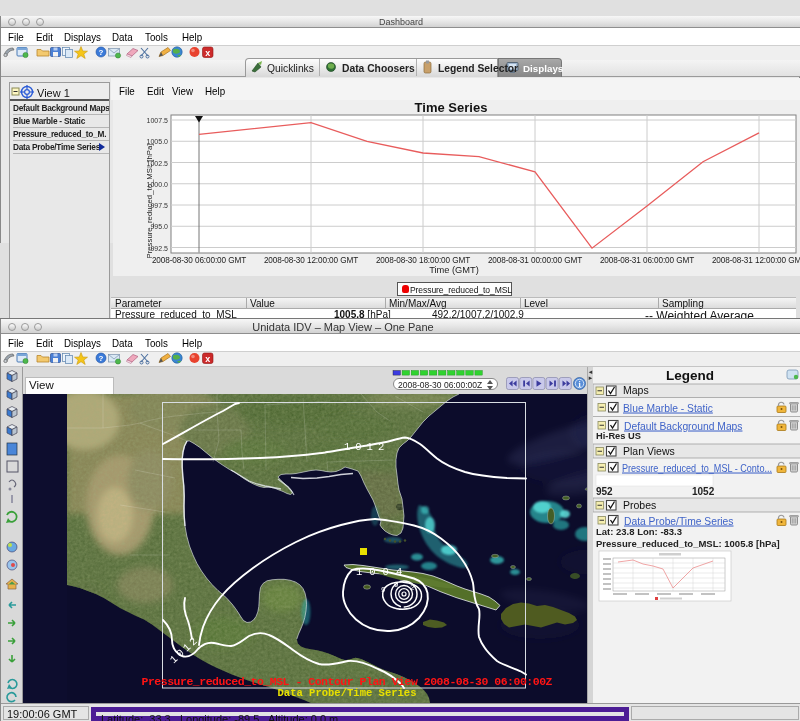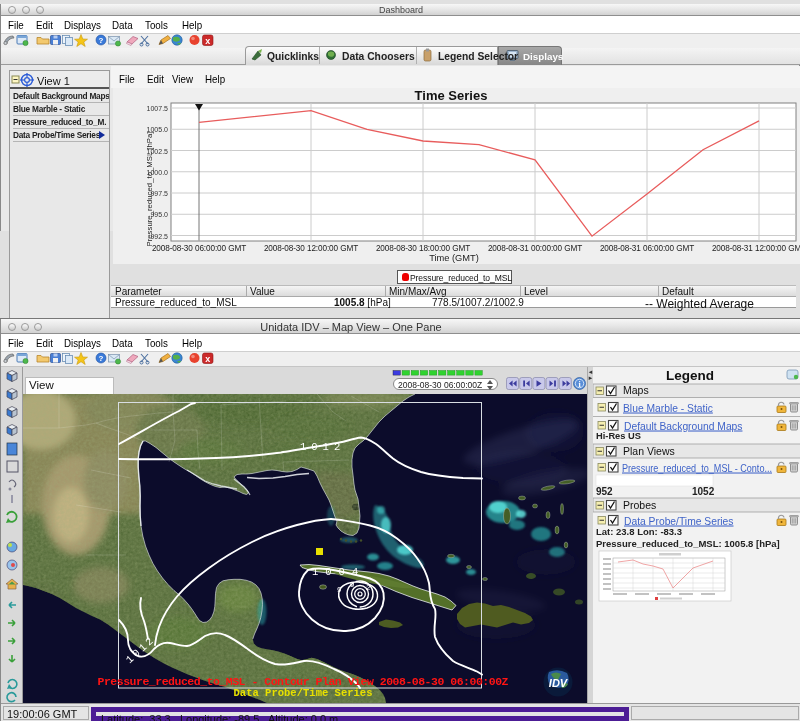--- a/index.html
+++ b/index.html
@@ -3,21 +3,21 @@
 <style>
 *{margin:0;padding:0;box-sizing:border-box;}
 html,body{width:800px;height:721px;overflow:hidden;background:#e0e0e0;font-family:"Liberation Sans",sans-serif;}
 .abs{position:absolute;}
 .tbar{background:linear-gradient(#f7f7f7,#e8e8e8 45%,#d2d2d2);border-bottom:1px solid #8e8e8e;}
 .circ{position:absolute;width:8px;height:8px;border-radius:50%;background:linear-gradient(#fdfdfd,#c9c9c9);border:1px solid #9a9a9a;}
 .mtxt{font-size:11.5px;color:#000;letter-spacing:0;display:inline-block;transform:scaleX(0.85);transform-origin:0 50%;white-space:nowrap;}
 </style></head>
 <body>
 
-<div class="abs" style="left:0;top:4px;width:800px;height:227px;background:#e8e8e8;border-left:1px solid #888;border-right:1px solid #888;">
+<div class="abs" style="left:0;top:16px;width:800px;height:227px;background:#e8e8e8;border-left:1px solid #888;border-right:1px solid #888;">
 
   <div class="abs tbar" style="left:0;top:0;width:800px;height:12px;"></div>
   <div class="circ" style="left:7px;top:2px;"></div>
   <div class="circ" style="left:21px;top:2px;"></div>
   <div class="circ" style="left:35px;top:2px;"></div>
   <div class="abs" style="left:0;top:1px;width:800px;text-align:center;font-size:9px;color:#444;">Dashboard</div>
 
   <div class="abs" style="left:0;top:12px;width:800px;height:18px;background:#fff;border-bottom:1px solid #cfcfcf;">
     <span class="abs mtxt" style="left:7px;top:3px;">File</span>
     <span class="abs mtxt" style="left:35px;top:3px;">Edit</span>
@@ -77,21 +77,21 @@
     <path d="M7,13 L13,5 L16,9 L10,14 Z" fill="#3b6e3b" stroke="#1e4a1e" stroke-width="0.6"></path>
     <path d="M13,5 L17,3 L16,7 Z" fill="#76b34a"></path>
     <circle cx="86" cy="9" r="4.5" fill="#2f6e35" stroke="#1a421e" stroke-width="0.6"></circle>
     <path d="M83,6.5 Q86,4.5 89,6.5 Q90,9 88,10.5 Q84,11.5 83,9 Z" fill="#6fae4e"></path>
     <rect x="179" y="4" width="7" height="11" rx="1.5" fill="#c8a06a" stroke="#8a6a3a" stroke-width="0.7"></rect>
     <rect x="181" y="2.5" width="3" height="3" fill="#9a9a9a"></rect>
     <rect x="262" y="4.5" width="11" height="8" rx="1" fill="#9fb6cf" stroke="#445566" stroke-width="0.8"></rect>
     <rect x="264" y="6" width="7" height="5" fill="#d6e4f2"></rect>
     <rect x="265" y="13" width="5" height="2" fill="#667788"></rect>
   </svg>
-  <span class="abs" style="left:266px;top:47px;font-size:10.3px;font-weight:bold;color:#222;">Quicklinks</span>
+  <span class="abs" style="left:266px;top:47px;font-size:10.3px;font-weight:normal;color:#222;">Quicklinks</span>
   <span class="abs" style="left:341px;top:47px;font-size:10.3px;font-weight:bold;color:#222;">Data Choosers</span>
   <span class="abs" style="left:437px;top:47px;font-size:10.3px;font-weight:bold;color:#222;">Legend Selector</span>
   <span class="abs" style="left:522px;top:47px;font-size:9.8px;font-weight:bold;color:#fff;">Displays</span>
 
   <div class="abs" style="left:8px;top:66px;width:101px;height:251px;background:#e8e8e8;border:1px solid #9a9a9a;"></div>
   <div class="abs" style="left:9px;top:67px;width:99px;height:18px;background:#ececec;border-bottom:2px solid #555;"></div>
   <svg class="abs" style="left:9px;top:69px;" width="28" height="14" viewBox="0 0 28 14">
     <rect x="2" y="3" width="7" height="7" fill="#fdf6c3" stroke="#8a8a55"></rect>
       <line x1="3.5" y1="6.5" x2="7.5" y2="6.5" stroke="#333"></line>
     <circle cx="17" cy="7" r="5.5" fill="none" stroke="#2a5bd7" stroke-width="1.4"></circle>
@@ -166,33 +166,33 @@
   <div class="abs" style="left:110px;top:281px;width:685px;height:11.5px;background:linear-gradient(#f5f5f5,#dcdcdc);border-top:1px solid #bbb;border-bottom:1px solid #aaa;"></div>
   <div class="abs" style="left:110px;top:292.5px;width:685px;height:11.5px;background:#fff;border-bottom:1px solid #999;"></div>
   <div class="abs" style="left:245px;top:281.5px;width:1px;height:11px;background:#aaa;"></div>
   <div class="abs" style="left:384px;top:281.5px;width:1px;height:11px;background:#aaa;"></div>
   <div class="abs" style="left:519px;top:281.5px;width:1px;height:11px;background:#aaa;"></div>
   <div class="abs" style="left:657px;top:281.5px;width:1px;height:11px;background:#aaa;"></div>
   <span class="abs" style="left:114px;top:282px;font-size:10px;color:#111;">Parameter</span>
   <span class="abs" style="left:249px;top:282px;font-size:10px;color:#111;">Value</span>
   <span class="abs" style="left:388px;top:282px;font-size:10px;color:#111;">Min/Max/Avg</span>
   <span class="abs" style="left:523px;top:282px;font-size:10px;color:#111;">Level</span>
-  <span class="abs" style="left:661px;top:282px;font-size:10px;color:#111;">Default</span>
+  <span class="abs" style="left:661px;top:282px;font-size:10px;color:#111;">Sampling</span>
   <span class="abs" style="left:114px;top:293px;font-size:10px;color:#111;">Pressure_reduced_to_MSL</span>
   <span class="abs" style="left:333px;top:293px;font-size:10px;color:#111;"><b>1005.8</b> [hPa]</span>
-  <span class="abs" style="left:431px;top:293px;font-size:10px;color:#111;">778.5/1007.2/1002.9</span>
+  <span class="abs" style="left:431px;top:293px;font-size:10px;color:#111;">492.2/1007.2/1002.9</span>
   <span class="abs" style="left:644px;top:293px;font-size:12px;color:#111;">-- Weighted Average</span>
 </div>
 
 <div class="abs" style="left:0;top:319px;width:800px;height:402px;background:#e8e8e8;border-left:1px solid #888;border-right:1px solid #888;box-shadow:0 -1px 0 #777;">
   <div class="abs tbar" style="left:0;top:0;width:800px;height:15px;"></div>
   <div class="circ" style="left:7px;top:4px;"></div>
   <div class="circ" style="left:20px;top:4px;"></div>
   <div class="circ" style="left:33px;top:4px;"></div>
-  <div class="abs" style="left:8px;top:1.5px;width:684px;text-align:center;font-size:11px;color:#333;">Unidata IDV – Map View – One Pane</div>
+  <div class="abs" style="left:0;top:1.5px;width:684px;text-align:center;font-size:11px;color:#333;">Unidata IDV – Map View – One Pane</div>
   <div class="abs" style="left:0;top:15px;width:800px;height:18px;background:#fff;border-bottom:1px solid #cfcfcf;">
     <span class="abs mtxt" style="left:7px;top:3px;">File</span>
     <span class="abs mtxt" style="left:35px;top:3px;">Edit</span>
     <span class="abs mtxt" style="left:63px;top:3px;">Displays</span>
     <span class="abs mtxt" style="left:111px;top:3px;">Data</span>
     <span class="abs mtxt" style="left:144px;top:3px;">Tools</span>
     <span class="abs mtxt" style="left:181px;top:3px;">Help</span>
   </div>
   <div class="abs" style="left:0;top:33px;width:800px;height:15px;background:#efefef;border-bottom:1px solid #c5c5c5;"></div>
   <div class="abs" style="left:0;top:32px;width:230px;height:14px;"><svg width="230" height="14" viewBox="0 0 230 14">
@@ -306,21 +306,21 @@
       <path d="M30.5,3.2 L35.5,6.5 L30.5,9.8 Z"></path>
       <path d="M43.5,3.5 L47.1,6.5 L43.5,9.5 Z"></path>
         <rect x="48.1" y="3.5" width="1.8" height="6"></rect>
       <path d="M56.5,3.5 L60.1,6.5 L56.5,9.5 Z M60.5,3.5 L64.1,6.5 L60.5,9.5 Z"></path>
     </g>
     <circle cx="73.5" cy="6.5" r="6" fill="#5a8ed8" stroke="#2a5a9e" stroke-width="0.7"></circle>
     <circle cx="73.5" cy="6.5" r="4.2" fill="none" stroke="#cfe0f4" stroke-width="1"></circle>
     <text x="73.5" y="9.5" font-size="8" font-weight="bold" fill="#fff" text-anchor="middle" font-family="Liberation Serif">i</text>
   </svg>
 
-  <div class="abs" style="left:22px;top:75px;width:564px;height:309px;background:#0d0d2e;"><svg width="564" height="309" viewBox="22 394 564 309">
+  <div class="abs" style="left:22px;top:75px;width:564px;height:309px;background:#0d0d2e;padding-left:44px;"><svg width="564" height="309" viewBox="22 394 564 309">
 <defs>
 <filter id="bl" x="-40%" y="-40%" width="180%" height="180%">
             <feGaussianBlur stdDeviation="3.5"></feGaussianBlur>
           </filter>
 <filter id="bl2" x="-40%" y="-40%" width="180%" height="180%">
             <feGaussianBlur stdDeviation="1.1"></feGaussianBlur>
           </filter>
 <path id="mainland" d="M22,394 L414,394 L408,397 L402,401 L396,406 L390,411 L384,416 L378,422 L374,427 L370,432 L366,437 L362,441 L358,444 L354,448 L352,453 L351,459.5 L351,467 L352,475 L353,484 L354,490 L357,499 L358,507 L359,516 L358.5,522 L358,528 L356,533 L352,535.5 L348,535 L344,533.5 L340,531 L337,528 L335,525 L336,521 L334,517 L332,511 L330,505 L328,500 L325,494.5 L322,489 L319,483 L316,476 L313,471 L307,469 L300,467 L296,469.5 L291,471.5 L286,472 L281,471.5 L276,470.5 L271,470 L266,470.5 L261,471.5 L256,472.5 L251,473.5 L246,474 L241,474 L236,474.5 L233,477 L236,480.5 L240,484 L244,487.5 L246.5,490.5 L247.5,493 L245.5,494.5 L242,493.5 L238,491.5 L234,490 L229,488 L224,487 L219,487.5 L214.5,486.5 L209.5,484.5 L204.5,482 L199.5,479 L194.5,475.5 L189.5,472 L184.5,469.5 L179,466 L173,462 L167,457.5 L161,452.5 L155,447.5 L149,443.5 L144.5,441 L142,441 L139.5,446 L138,452 L137.2,459 L137.2,467 L137.8,476 L138.8,486 L139.2,496 L139,506 L139.2,516 L140,526 L141.8,536 L144.5,546 L148,555 L152,563.5 L156.5,571 L161.5,578 L167,584.5 L173,590.5 L179,595.5 L183,599.5 L187,604 L190.5,608.5 L193.5,613 L196,617 L198.5,620.5 L202,622.5 L205.5,622 L208.5,620 L211,616.5 L212.8,612 L213.8,606.5 L214.2,600 L214.5,593.5 L215.5,587.5 L218,583.5 L222,580.8 L227,579.8 L233,579.3 L239,579.3 L245,580.2 L250.5,582 L254.8,584.8 L258,588.5 L260,593 L261.2,598.5 L261.5,604.5 L261,611 L259.8,617.5 L258,623.5 L255.8,629 L253.5,634 L251.8,639 L252.8,643.5 L256,646.5 L260.5,648.3 L266,649.3 L272,650.3 L278,651.8 L284,653.8 L290,656.3 L295.5,658.8 L300.5,660.3 L305.5,659.3 L310.5,657.8 L316,659 L322,661.8 L328,664.8 L334,667.8 L340,670.3 L346,672.3 L352,674.3 L358,676.8 L364,679.8 L370,683.3 L375,686.8 L379,690.3 L382,694 L384,698 L385,703 L266,703 L259,700 L251,697 L243,694 L235,691 L227,688 L219,685.5 L211,683 L203,680.5 L195,677.5 L187,674.5 L179,671 L171,667.5 L163,663.5 L155,659 L147,654 L139,648.5 L131,642.5 L123,636.5 L115,630.5 L107,624.5 L99,619.5 L91,616 L83,612 L75,608 L67,603 L59,598 L51,594 L43,591 L35,588 L27,586 L22,585 Z"></path>
 <clipPath id="landclip">
             <use href="#mainland"></use>

